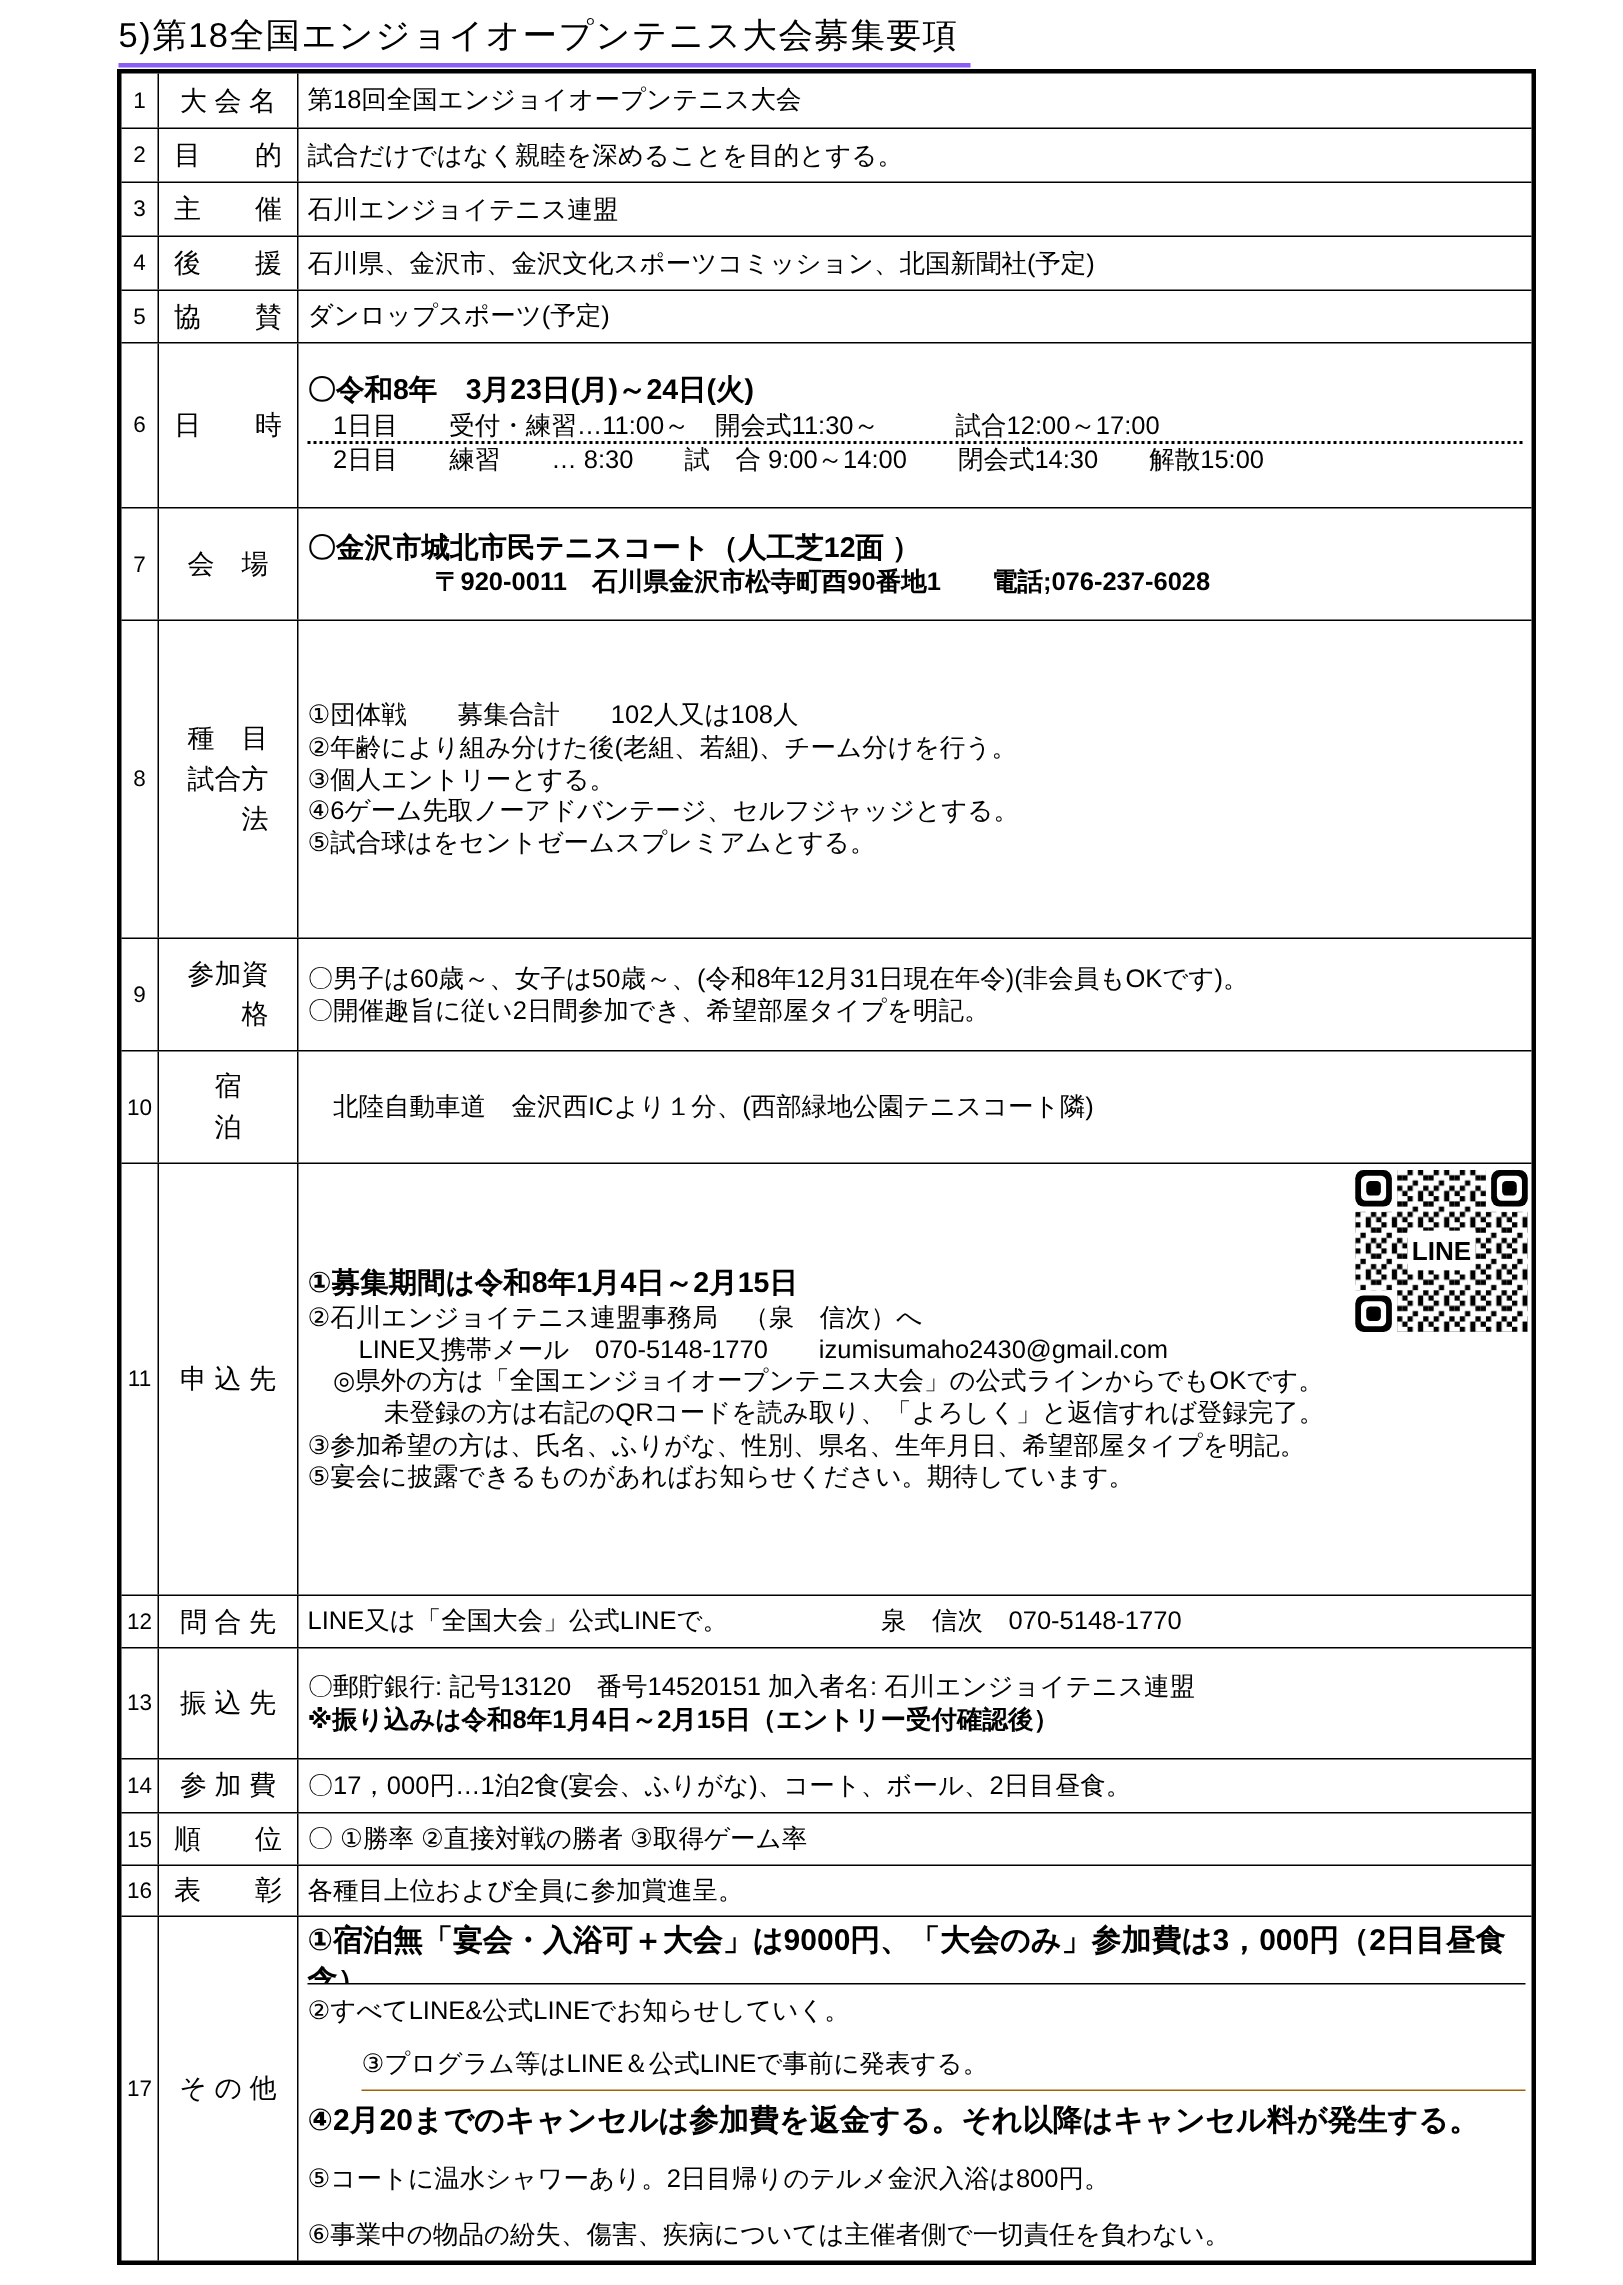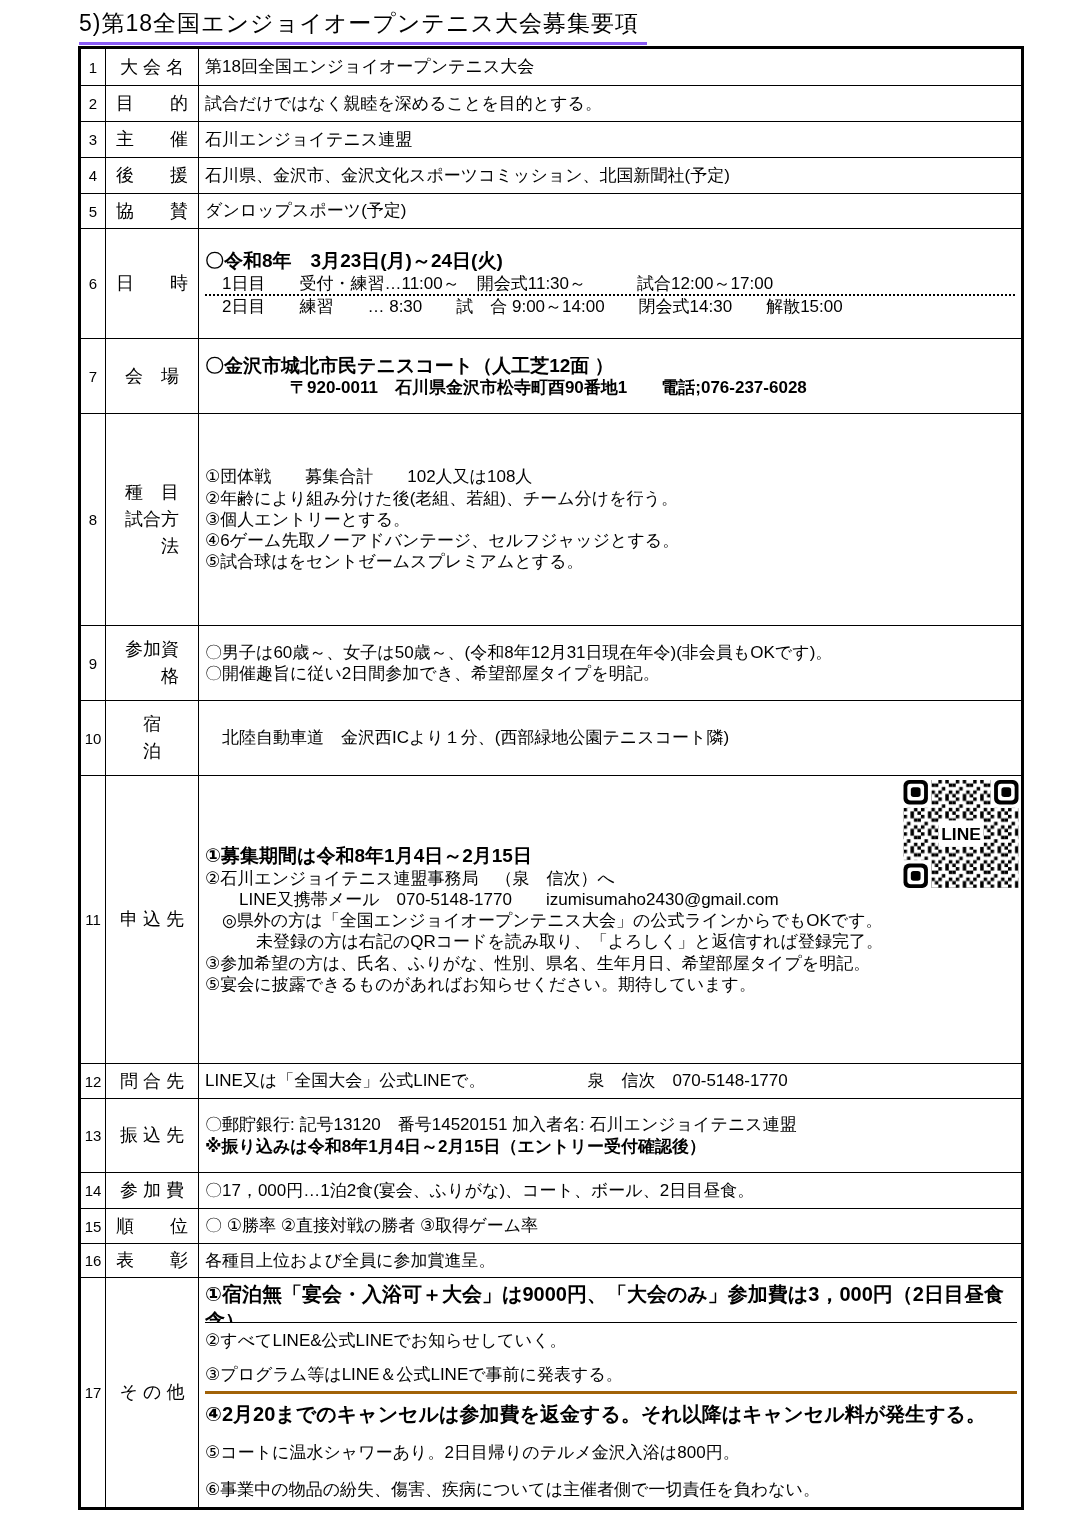--- a/index.html
+++ b/index.html
@@ -50,21 +50,21 @@
   
   .r17 .c-content { display:block; justify-content:flex-start; }
   .r17 .ln { display:flex; align-items:center; }
   .l1wrap {
     height:45px; overflow:hidden; border-bottom:1px solid #000;
     margin-right:0;
     font-weight:bold;
   }
   .l1wrap .ln { display:block; font-size:20px; line-height:27px; padding-top:3px; }
   .h35{height:35px;} .h36{height:36px;} .h40{height:40px;} .h38{height:38px;}
-  .brd { border-bottom:3px solid #a16207; }
+  .brd { border-bottom:1px solid #a16207;margin-left:36px; }
   .xlb { font-size:20px; font-weight:bold; }
   
   .qr { position:absolute; top:4px; right:2px; }
 </style>
 </head>
 <body>
 
 <div class="title">5)第18全国エンジョイオープンテニス大会募集要項</div>
 
 <div class="tbl">

